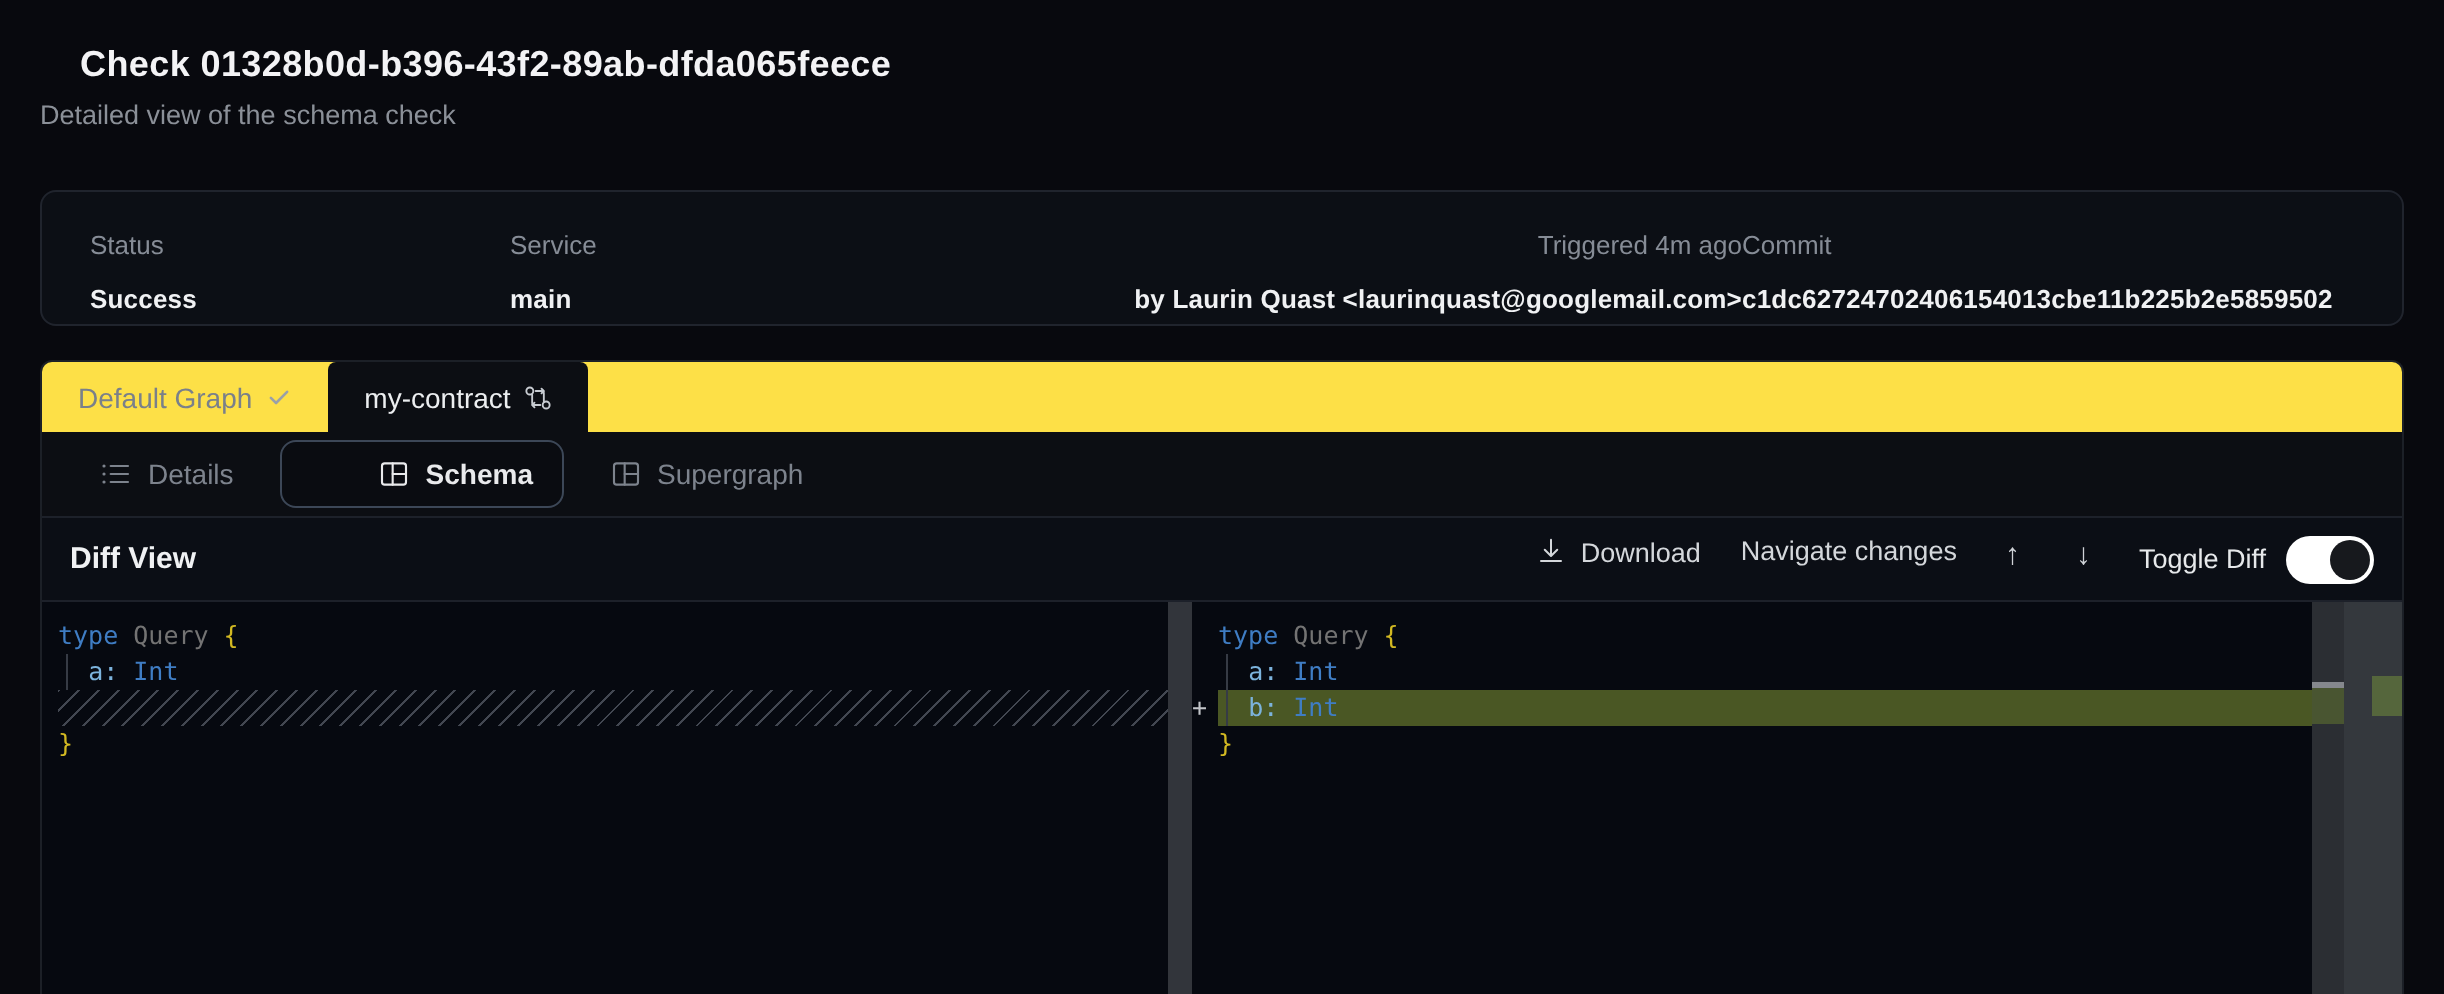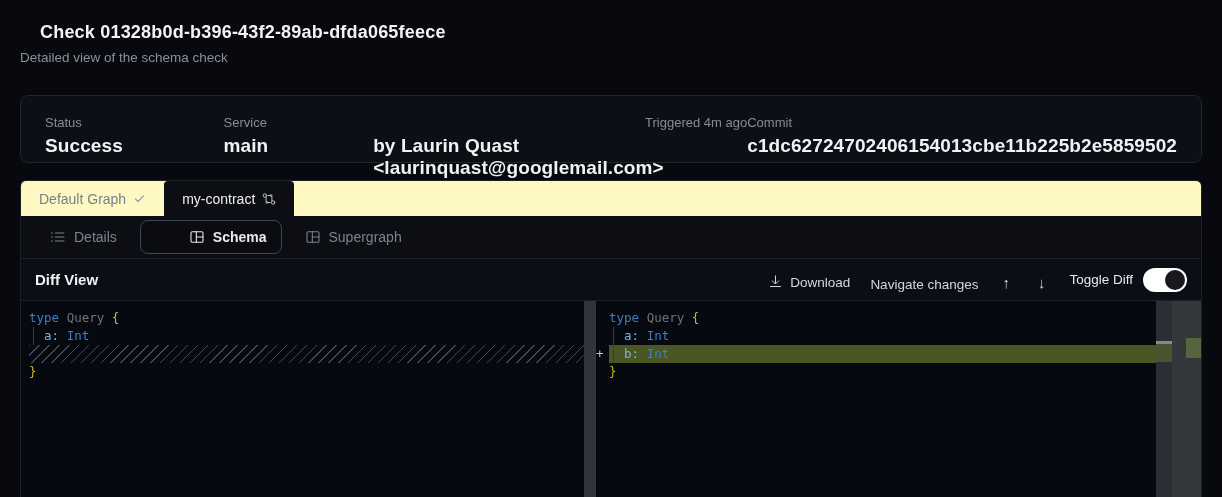--- a/index.html
+++ b/index.html
@@ -20,50 +20,50 @@
     position:absolute; left:20px; right:20px; top:95px; height:68px;
     background:#0c0f15; border:1px solid #20242d; border-radius:8px;
     display:flex; align-items:flex-start; padding:19px 24px;
   }
   .meta-col { display:flex; flex-direction:column; gap:5px; }
   .meta-col.c1 { width:210px; }
   .meta-col.c2 { width:176px; }
   .meta-col.c3 { width:440px;align-items:flex-end; }
   .meta-col.c4 { flex:1; }
   .meta-label { font-size:13px; color:#868c96; }
-  .meta-value { font-size:19px; font-weight:700; color:#f0f1f3; letter-spacing:.1px; }
+  .meta-value { font-size:13px; font-weight:700; color:#f0f1f3; letter-spacing:.1px;margin-top:7px; }
 
   
   .panel {
     position:absolute; left:20px; right:20px; top:180px; bottom:0;
     border:1px solid #1c2027; border-bottom:none; border-radius:6px 6px 0 0;
     display:flex; flex-direction:column; overflow:hidden; background:#0c0e13;
   }
-  .graph-tabs { height:35px; background:#fef9c3; display:flex; align-items:stretch; flex:0 0 auto; }
+  .graph-tabs { height:35px; background:#fde047; display:flex; align-items:stretch; flex:0 0 auto; }
   .graph-tab {
     display:flex; align-items:center; gap:7px; padding:0 18px;
     font-size:14px; color:#7a808a; cursor:pointer;
   }
   .graph-tab.active { background:#0c0e13; color:#eceef0; border-radius:4px 4px 0 0; }
   .check-icon svg, .compare-icon svg { display:block; }
 
   .view-tabs { height:42px; display:flex; align-items:center; gap:8px; padding:0 14px; background:#0c0e13; flex:0 0 auto; }
   .view-tab {
     display:flex; align-items:center; gap:8px; padding:0 14px; height:34px;
     font-size:14px; color:#7d838d; border-radius:8px; border:1px solid transparent; cursor:pointer;
   }
   .view-tab.active { border-color:#3c4757; background:#0a0c11; color:#e9eaec; font-weight:700;padding-left:48px; }
   .view-tab .ticon { display:flex; }
 
   .diff-header {
     height:43px; border-top:1px solid #1d212a; border-bottom:1px solid #1d212a;
     background:#0b0e15; display:flex; align-items:center; padding:0 14px; flex:0 0 auto;
   }
   .diff-title { font-size:15px; font-weight:700; color:#f0f1f3; }
-  .diff-tools { margin-left:auto; display:flex; align-items:flex-end; gap:20px; }
+  .diff-tools { margin-left:auto; display:flex; align-items:flex-start; gap:20px; }
   .tool-btn { display:flex; align-items:center; gap:7px; font-size:13.5px; color:#d4d7db; cursor:pointer; background:none; border:none; font-family:inherit; }
   .arrow-btn { font-size:15px; color:#cfd2d7; cursor:pointer; background:none; border:none; line-height:1; padding:2px 4px; }
   .toggle-wrap { display:flex; align-items:center; gap:10px; }
   .toggle {
     width:44px; height:24px; border-radius:12px; background:#ffffff; position:relative; cursor:pointer;
   }
   .toggle .knob {
     position:absolute; top:2px; right:2px; width:20px; height:20px; border-radius:50%; background:#17191d;
   }
 

